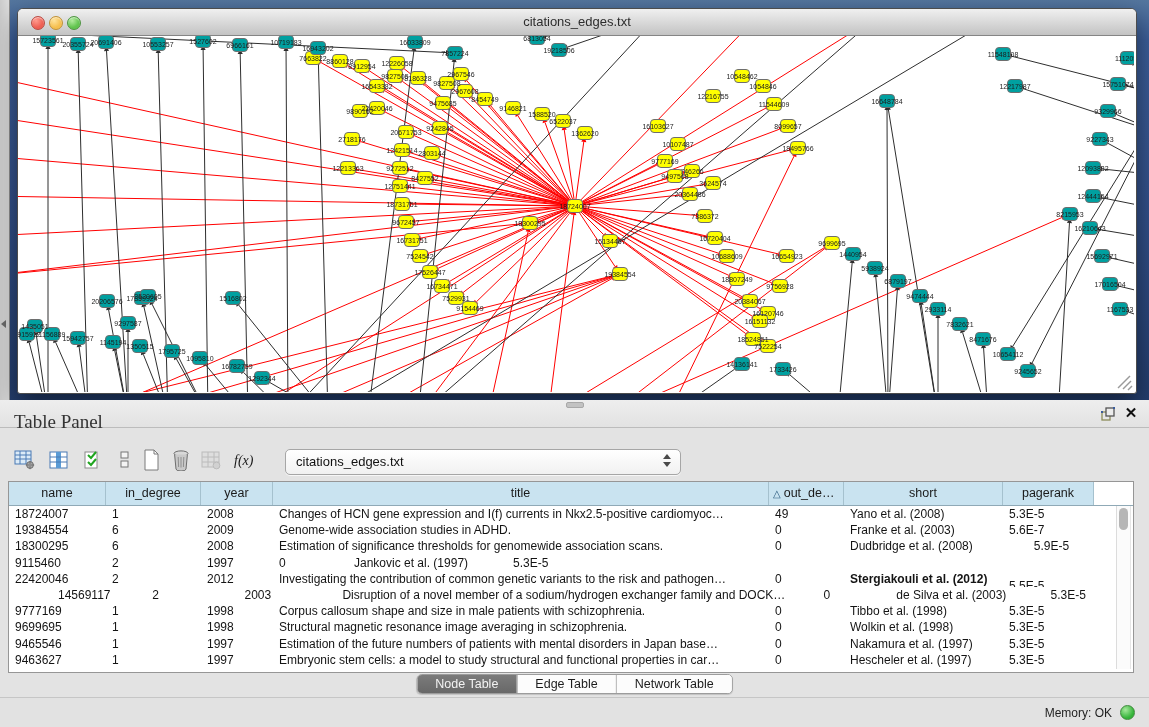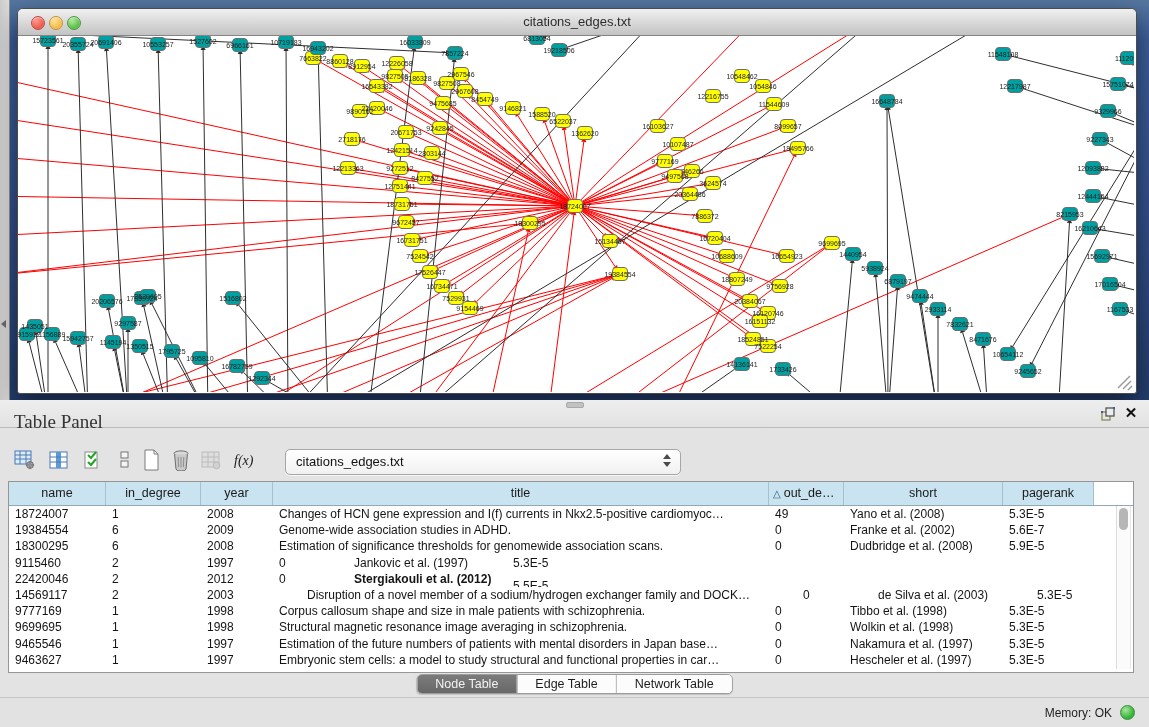--- a/index.html
+++ b/index.html
@@ -712,50 +712,51 @@
             <div class="td" style="width: 75px;">49</div>
             <div class="td" style="width: 159px;">Yano et al. (2008)</div>
             <div class="td" style="width: 91px;">5.3E-5</div>
           </div>
           <div class="tr">
             <div class="td" style="width: 97px;">19384554</div>
             <div class="td" style="width: 95px;">6</div>
             <div class="td" style="width: 72px;">2009</div>
             <div class="td" style="width: 496px;">Genome-wide association studies in ADHD.</div>
             <div class="td" style="width: 75px;">0</div>
-            <div class="td" style="width: 159px;">Franke et al. (2002)</div>
+            <div class="td" style="width: 159px;">Franke et al. (2003)</div>
             <div class="td" style="width: 91px;">5.6E-7</div>
           </div>
           <div class="tr">
             <div class="td" style="width: 97px;">18300295</div>
             <div class="td" style="width: 95px;">6</div>
             <div class="td" style="width: 72px;">2008</div>
             <div class="td" style="width: 496px;">Estimation of significance thresholds for genomewide association scans.</div>
             <div class="td" style="width: 75px;">0</div>
             <div class="td" style="width: 159px;">Dudbridge et al. (2008)</div>
-            <div class="td" style="width: 91px;">5.9E-5</div>
+            <div class="td" style="width: 91px; text-align: center;">5.9E-5</div>
           </div>
           <div class="tr">
             <div class="td" style="width: 97px;">9115460</div>
             <div class="td" style="width: 95px;">2</div>
             <div class="td" style="width: 72px;">1997</div>
             <div class="td" style="width: 75px;">0</div>
             <div class="td" style="width: 159px;">Jankovic et al. (1997)</div>
             <div class="td" style="width: 91px;">5.3E-5</div>
           </div>
           <div class="tr">
             <div class="td" style="width: 97px;">22420046</div>
             <div class="td" style="width: 95px;">2</div>
             <div class="td" style="width: 72px;">2012</div>
+            <div class="td" style="width: 496px;">Investigating the contribution of common genetic variants to the risk and pathogen…</div>
             <div class="td" style="width: 75px;">0</div>
             <div class="td" style="width: 159px; font-weight: bold;">Stergiakouli et al. (2012)</div>
             <div class="td" style="width: 91px; margin-top: 7px;">5.5E-5</div>
           </div>
           <div class="tr">
-            <div class="td" style="width: 97px;">14569117</div>
+            <div class="td" style="width: 97px; margin-left: 43px;">14569117</div>
             <div class="td" style="width: 95px;">2</div>
             <div class="td" style="width: 72px;">2003</div>
             <div class="td" style="width: 496px; margin-left: 28px;">Disruption of a novel member of a sodium/hydrogen exchanger family and DOCK…</div>
             <div class="td" style="width: 75px;">0</div>
             <div class="td" style="width: 159px;">de Silva et al. (2003)</div>
             <div class="td" style="width: 91px;">5.3E-5</div>
           </div>
           <div class="tr">
             <div class="td" style="width: 97px;">9777169</div>
             <div class="td" style="width: 95px;">1</div>

